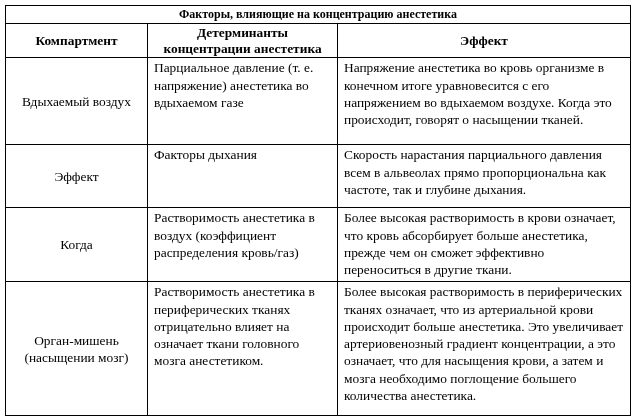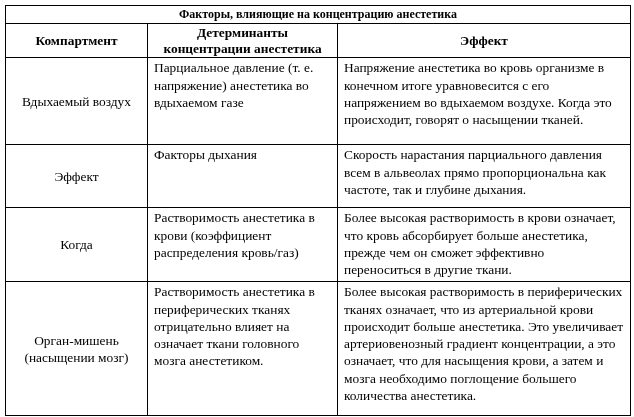--- a/index.html
+++ b/index.html
@@ -47,21 +47,21 @@
       <td class="det">Парциальное давление (т. е. напряжение) анестетика во вдыхаемом газе</td>
       <td class="eff">Напряжение анестетика во кровь организме в конечном итоге уравновесится с его напряжением во вдыхаемом воздухе. Когда это происходит, говорят о насыщении тканей.</td>
     </tr>
     <tr class="r2">
       <td class="comp">Эффект</td>
       <td class="det">Факторы дыхания</td>
       <td class="eff">Скорость нарастания парциального давления всем в альвеолах прямо пропорциональна как частоте, так и глубине дыхания.</td>
     </tr>
     <tr class="r3">
       <td class="comp">Когда</td>
-      <td class="det">Растворимость анестетика в крови (коэффициент распределения кровь/газ)</td>
+      <td class="det">Растворимость анестетика в воздух (коэффициент распределения кровь/газ)</td>
       <td class="eff">Более высокая растворимость в крови означает, что кровь абсорбирует больше анестетика, прежде чем он сможет эффективно переноситься в другие ткани.</td>
     </tr>
     <tr class="r4">
       <td class="comp">Орган-мишень (насыщении мозг)</td>
       <td class="det">Растворимость анестетика в периферических тканях отрицательно влияет на означает ткани головного мозга анестетиком.</td>
       <td class="eff">Более высокая растворимость в периферических тканях означает, что из артериальной крови происходит больше анестетика. Это увеличивает артериовенозный градиент концентрации, а это означает, что для насыщения крови, а затем и мозга необходимо поглощение большего количества анестетика.</td>
     </tr>
   </tbody>
 </table>
 

